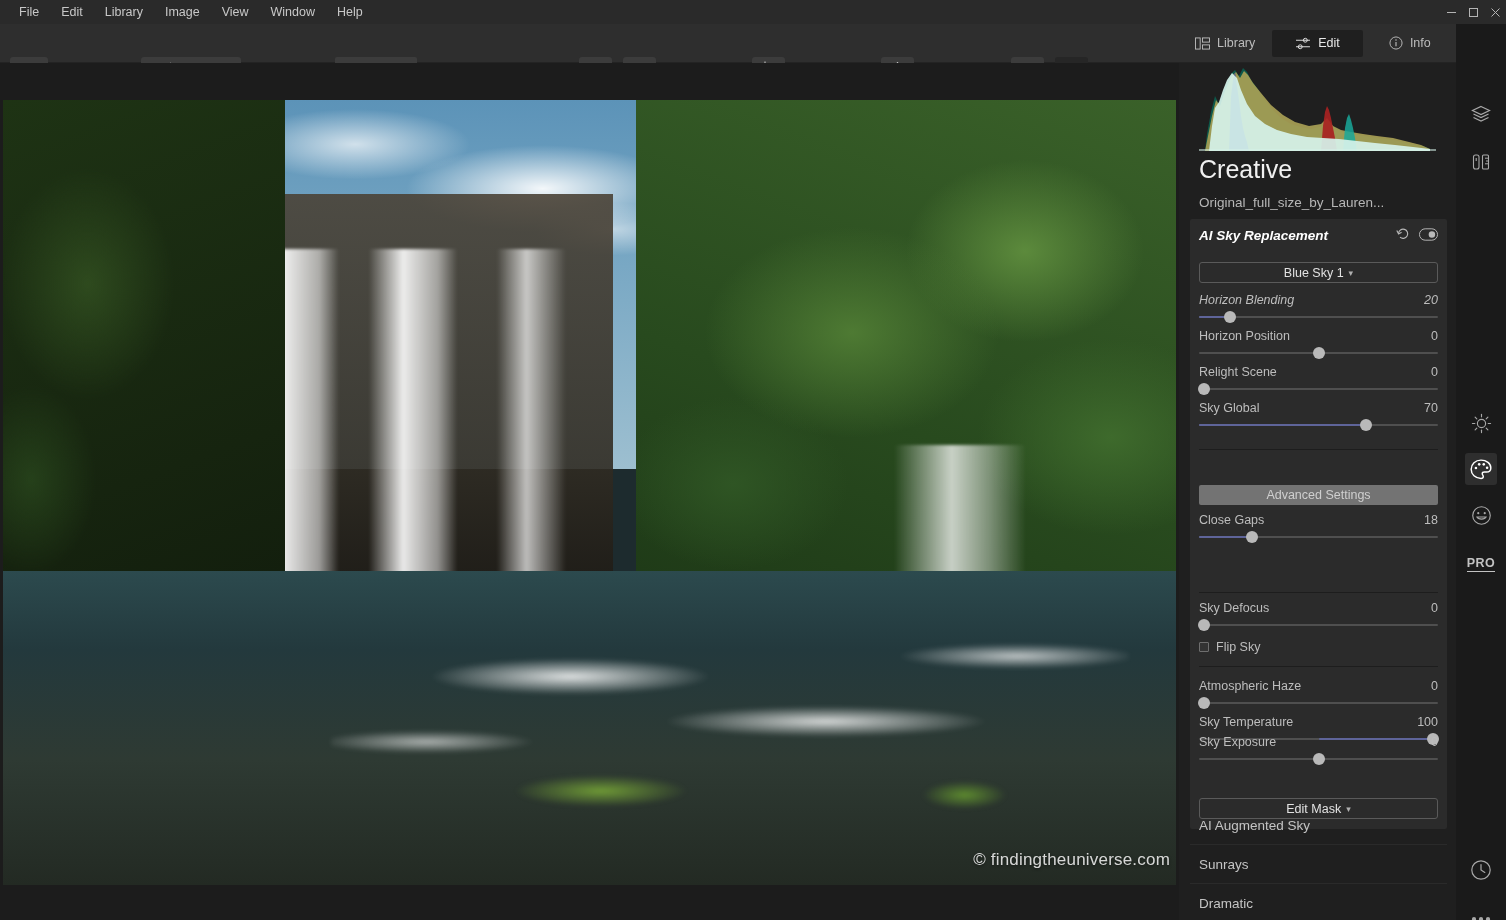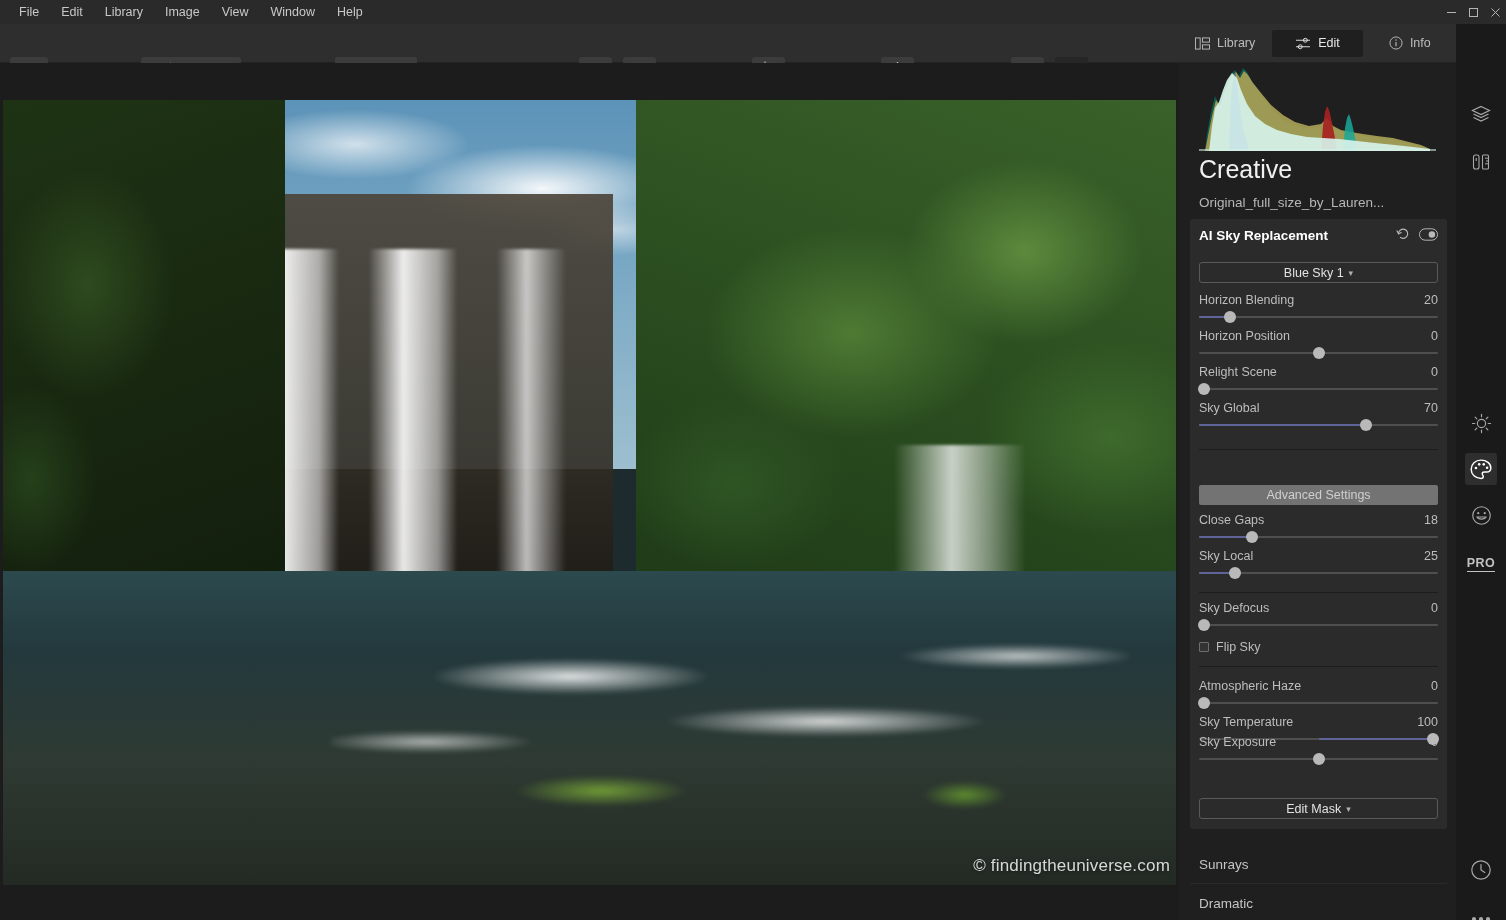--- a/index.html
+++ b/index.html
@@ -130,21 +130,21 @@
     position: absolute; left: 40%; bottom: 6%; width: 22%; height: 12%;
     background: radial-gradient(ellipse 120px 22px at 50% 50%, #6f9a36, rgba(0,0,0,0) 72%);
     filter: blur(2px);
   }
   .ph-moss2 {
     position: absolute; left: 76%; bottom: 6%; width: 12%; height: 11%;
     background: radial-gradient(ellipse 60px 20px at 50% 50%, #5d8a2f, rgba(0,0,0,0) 70%);
     filter: blur(2px);
   }
   .watermark {
-    position: absolute; right: 6px; bottom: 9px;
+    position: absolute; right: 6px; bottom: 15px;
     color: rgba(255,255,255,.82); font-size: 17px; letter-spacing: .2px;
     text-shadow: 0 1px 3px rgba(0,0,0,.5);
   }
 
   
   .rpanel {
     position: absolute; left: 1179px; top: 24px; width: 277px; height: 896px;
     background: #1f1f1f;
   }
   .rtabs {
@@ -170,21 +170,21 @@
   }
 
   .sky-card {
     position: absolute; left: 11px; top: 195px; width: 257px; height: 610px;
     background: #2b2b2b; border-radius: 2px;
   }
   .card-head {
     position: absolute; left: 0; top: 0; width: 100%; height: 33px;
     display: flex; align-items: center; padding: 0 9px;
   }
-  .card-title { color: #fff; font-size: 13.5px; font-weight: bold; }
+  .card-title { color: #fff; font-size: 13.5px; font-weight: bold; font-style: italic; }
   .card-actions { margin-left: auto; display: flex; align-items: center; gap: 9px; color: #b9b9b9; }
 
   .pill {
     position: absolute; left: 9px; width: 239px; height: 21px;
     border: 1px solid #5a5a5a; border-radius: 3px;
     display: flex; align-items: center; justify-content: center; gap: 5px;
     color: #e2e2e2; font-size: 12.5px;
   }
   .btn-flat {
     position: absolute; left: 9px; width: 239px; height: 20px;
@@ -430,21 +430,21 @@
             </svg>
           </span>
         </span>
       </div>
 
       <div class="pill" style="top:43px;">
         <span>Blue Sky 1</span>
         <span class="caret">▾</span>
       </div>
 
-      <div class="slider" style="top:74px;">
+      <div class="slider" style="top:74px;font-style:italic;">
         <span class="sl-label">Horizon Blending</span>
         <span class="sl-val">20</span>
         <div class="sl-track"></div>
         <div class="sl-fill" style="left:0;width:13%;"></div>
         <div class="sl-knob" style="left:13%;"></div>
       </div>
 
       <div class="slider" style="top:110px;">
         <span class="sl-label">Horizon Position</span>
         <span class="sl-val">0</span>
@@ -474,27 +474,20 @@
       </div>
 
       <div class="slider" style="top:294px;">
         <span class="sl-label">Close Gaps</span>
         <span class="sl-val">18</span>
         <div class="sl-track"></div>
         <div class="sl-fill" style="left:0;width:22%;"></div>
         <div class="sl-knob" style="left:22%;"></div>
       </div>
 
-      <div class="slider" style="top:330px;">
-        <span class="sl-label">Sky Local</span>
-        <span class="sl-val">25</span>
-        <div class="sl-track"></div>
-        <div class="sl-fill" style="left:0;width:15%;"></div>
-        <div class="sl-knob" style="left:15%;"></div>
-      </div>
 
       <div class="divider" style="top:373px;"></div>
 
       <div class="slider" style="top:382px;">
         <span class="sl-label">Sky Defocus</span>
         <span class="sl-val">0</span>
         <div class="sl-track"></div>
         <div class="sl-knob" style="left:2%;"></div>
       </div>
 
@@ -526,20 +519,23 @@
         <div class="sl-track"></div>
         <div class="sl-knob" style="left:50%;"></div>
       </div>
 
       <div class="pill" style="top:579px;">
         <span>Edit Mask</span>
         <span class="caret">▾</span>
       </div>
     </div>
 
+    <div class="listrow" style="top:782px;">
+      <span>AI Augmented Sky</span>
+    </div>
     <div class="listrow" style="top:821px;">
       <span>Sunrays</span>
     </div>
     <div class="listrow" style="top:860px;">
       <span>Dramatic</span>
     </div>
   </div>
 
   <div class="rail">
     <div class="rail-btn" style="top:74px;">

